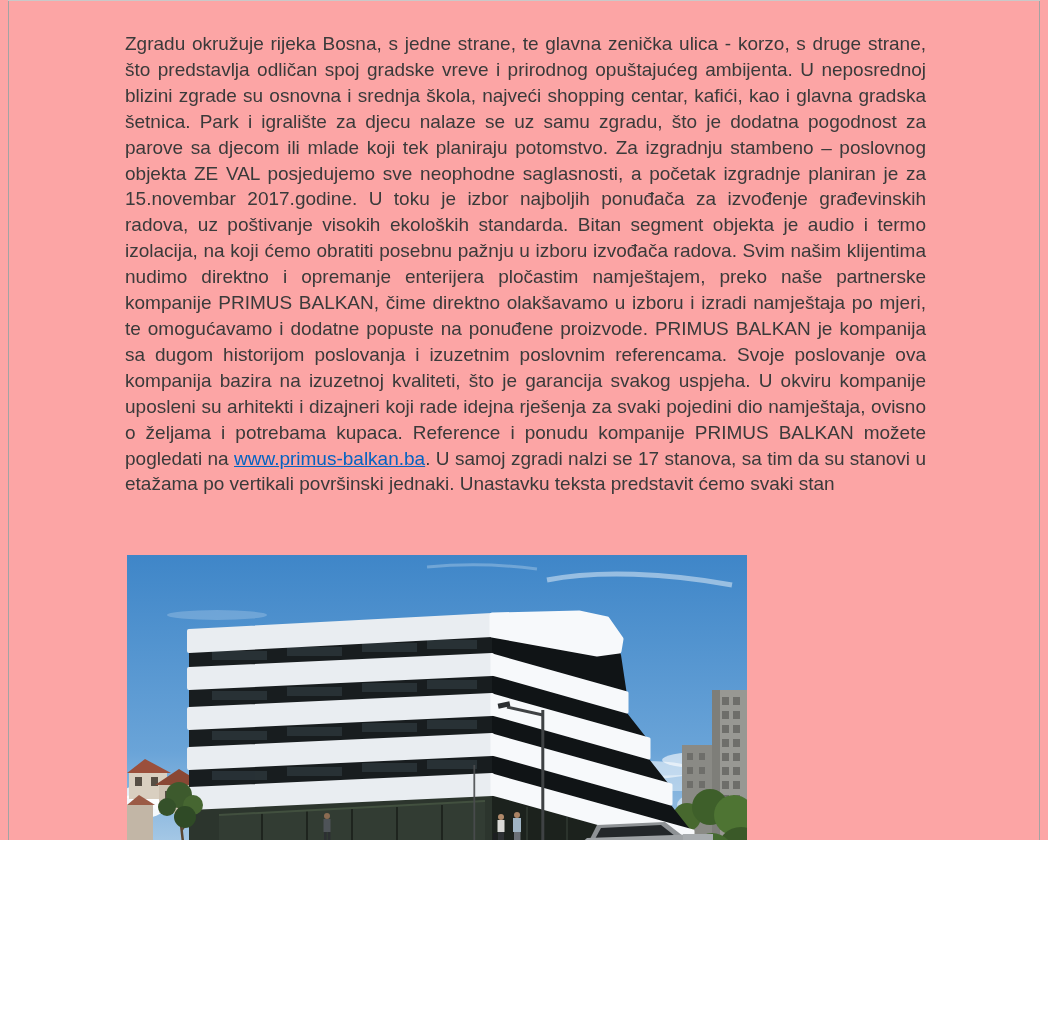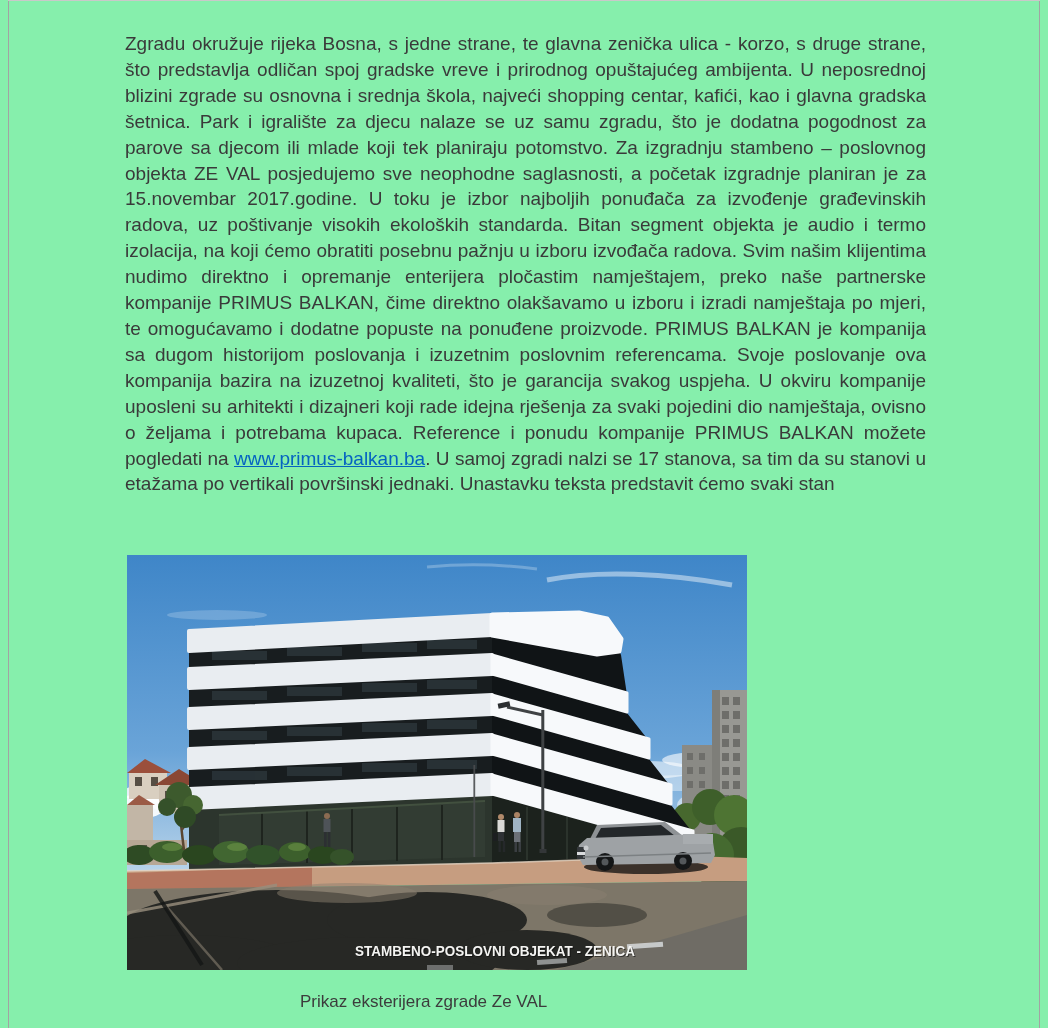--- a/index.html
+++ b/index.html
@@ -1,17 +1,17 @@
 <!DOCTYPE html>
 <html><head>
 <meta charset="utf-8">
 <style>
   html,body{margin:0;padding:0;background:#ffffff;}
   .page{
-    position:relative;width:1048px;height:1028px;background:#86efac;overflow:hidden;
+    position:relative;width:1048px;height:840px;background:#fca5a5;overflow:hidden;
     font-family:"Liberation Sans","DejaVu Sans",sans-serif;
   }
   .border-left{position:absolute;left:8px;top:0;width:1px;height:1028px;background:#a3a3a3;}
   .border-right{position:absolute;left:1039px;top:0;width:1px;height:1028px;background:#a3a3a3;}
   .border-top{position:absolute;left:8px;top:0;width:1032px;height:1px;background:#c9c9c9;}
   .body-text{
     position:absolute;left:125px;top:12px;width:801px;
     font-size:19px;line-height:25.9px;color:#3a3a3a;
     text-align:justify;letter-spacing:0px;
   }

